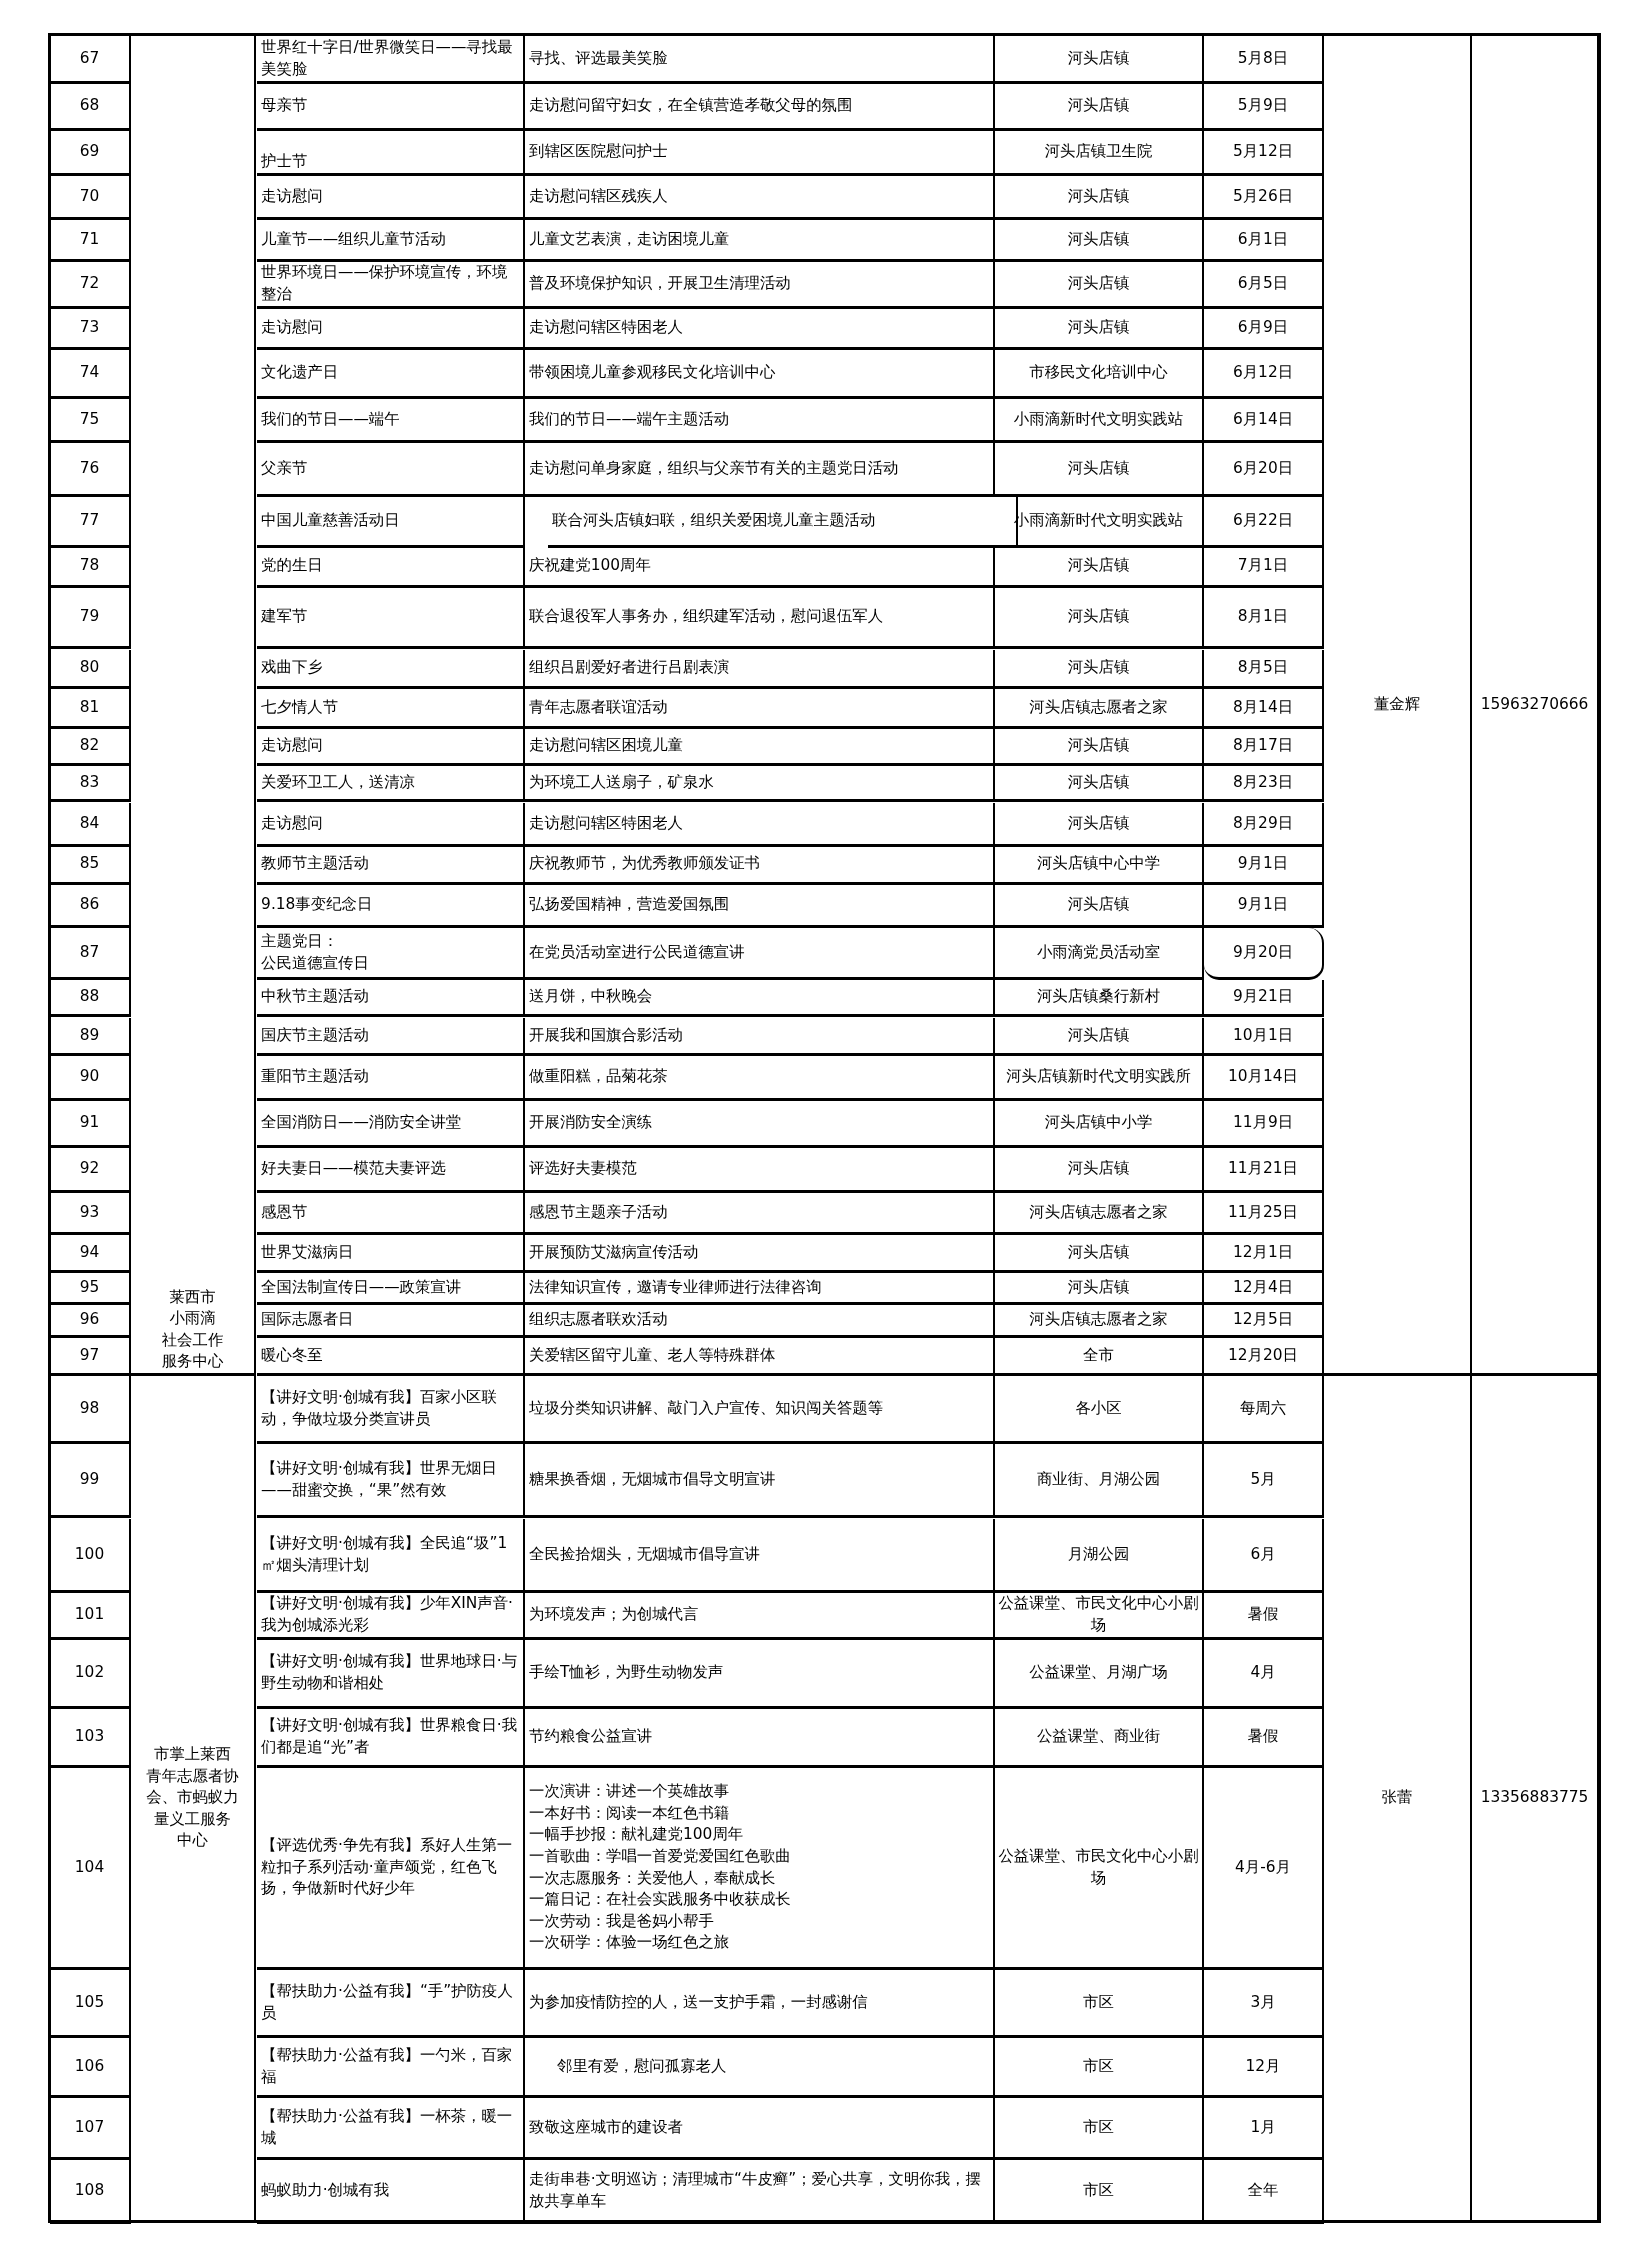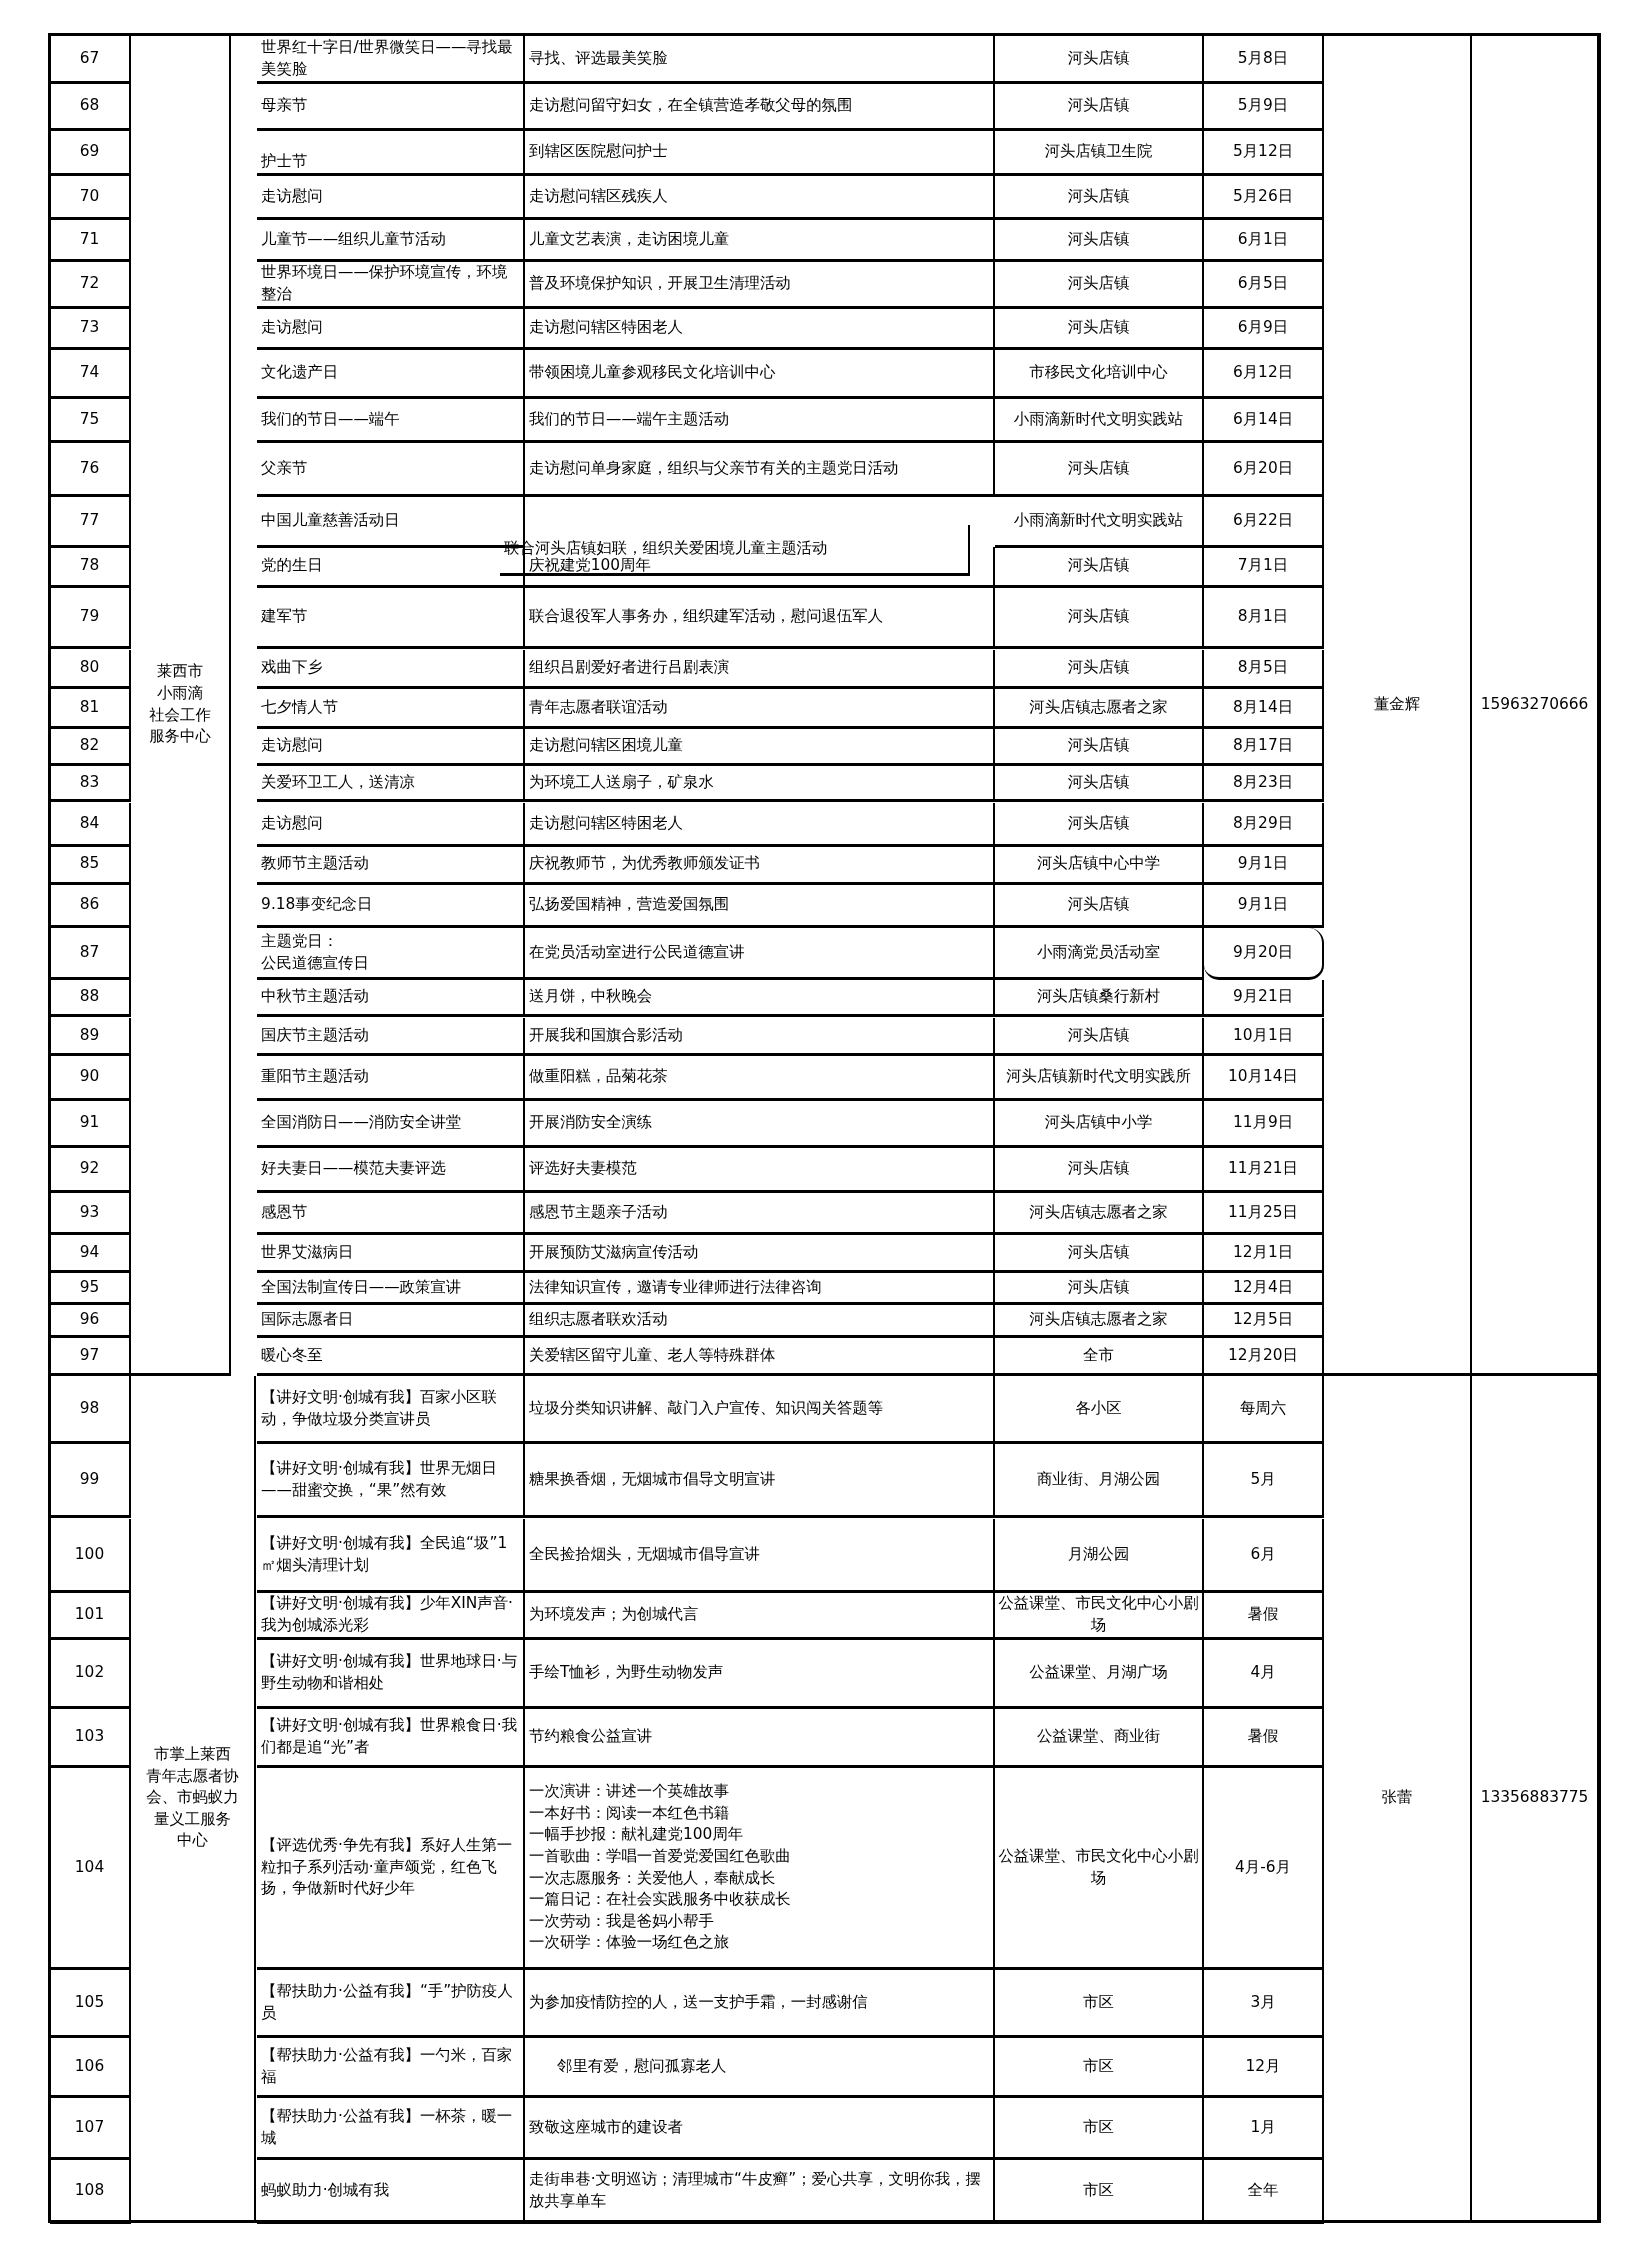--- a/index.html
+++ b/index.html
@@ -164,21 +164,21 @@
     </div>
     <div class="cell c" style="left: 1204px; width: 120px; top: 443px; height: 54px;">
       <span class="txt">6月20日</span>
     </div>
     <div class="cell c" style="left: 50px; width: 81px; top: 497px; height: 51px;">
       <span class="txt">77</span>
     </div>
     <div class="cell l" style="left: 257px; width: 268px; top: 497px; height: 51px;">
       <span class="txt">中国儿童慈善活动日</span>
     </div>
-    <div class="cell l" style="left: 500px; width: 470px; top: 497px; height: 51px; margin-top: 28px;">
+    <div class="cell l" style="left: 548px; width: 470px; top: 497px; height: 51px;">
       <span class="txt">联合河头店镇妇联，组织关爱困境儿童主题活动</span>
     </div>
     <div class="cell c" style="left: 995px; width: 209px; top: 497px; height: 51px;">
       <span class="txt">小雨滴新时代文明实践站</span>
     </div>
     <div class="cell c" style="left: 1204px; width: 120px; top: 497px; height: 51px;">
       <span class="txt">6月22日</span>
     </div>
     <div class="cell c" style="left: 50px; width: 81px; top: 547px; height: 41px;">
       <span class="txt">78</span>
@@ -646,21 +646,21 @@
     </div>
     <div class="cell l" style="left: 525px; width: 470px; top: 2160px; height: 64px;">
       <span class="txt">走街串巷·文明巡访；清理城市“牛皮癣”；爱心共享，文明你我，摆放共享单车</span>
     </div>
     <div class="cell c" style="left: 995px; width: 209px; top: 2160px; height: 64px;">
       <span class="txt">市区</span>
     </div>
     <div class="cell c" style="left: 1204px; width: 120px; top: 2160px; height: 64px;">
       <span class="txt">全年</span>
     </div>
-    <div class="cell c" style="left: 131px; width: 100px; top: 36px; height: 1340px;">
+    <div class="cell c" style="left: 131px; width: 125px; top: 36px; height: 1340px; align-items: flex-end;">
       <span class="txt">莱西市
 小雨滴
 社会工作
 服务中心</span>
     </div>
     <div class="cell c" style="left: 1324px; width: 148px; top: 36px; height: 1340px;">
       <span class="txt">董金辉</span>
     </div>
     <div class="cell c" style="left: 1472px; width: 127px; top: 36px; height: 1340px;">
       <span class="txt">15963270666</span>

